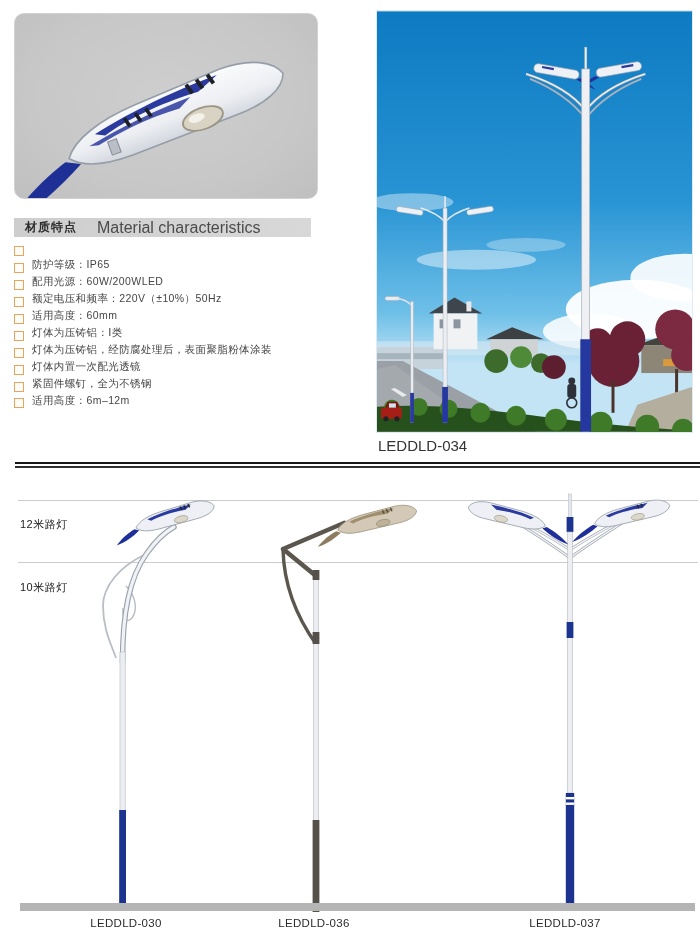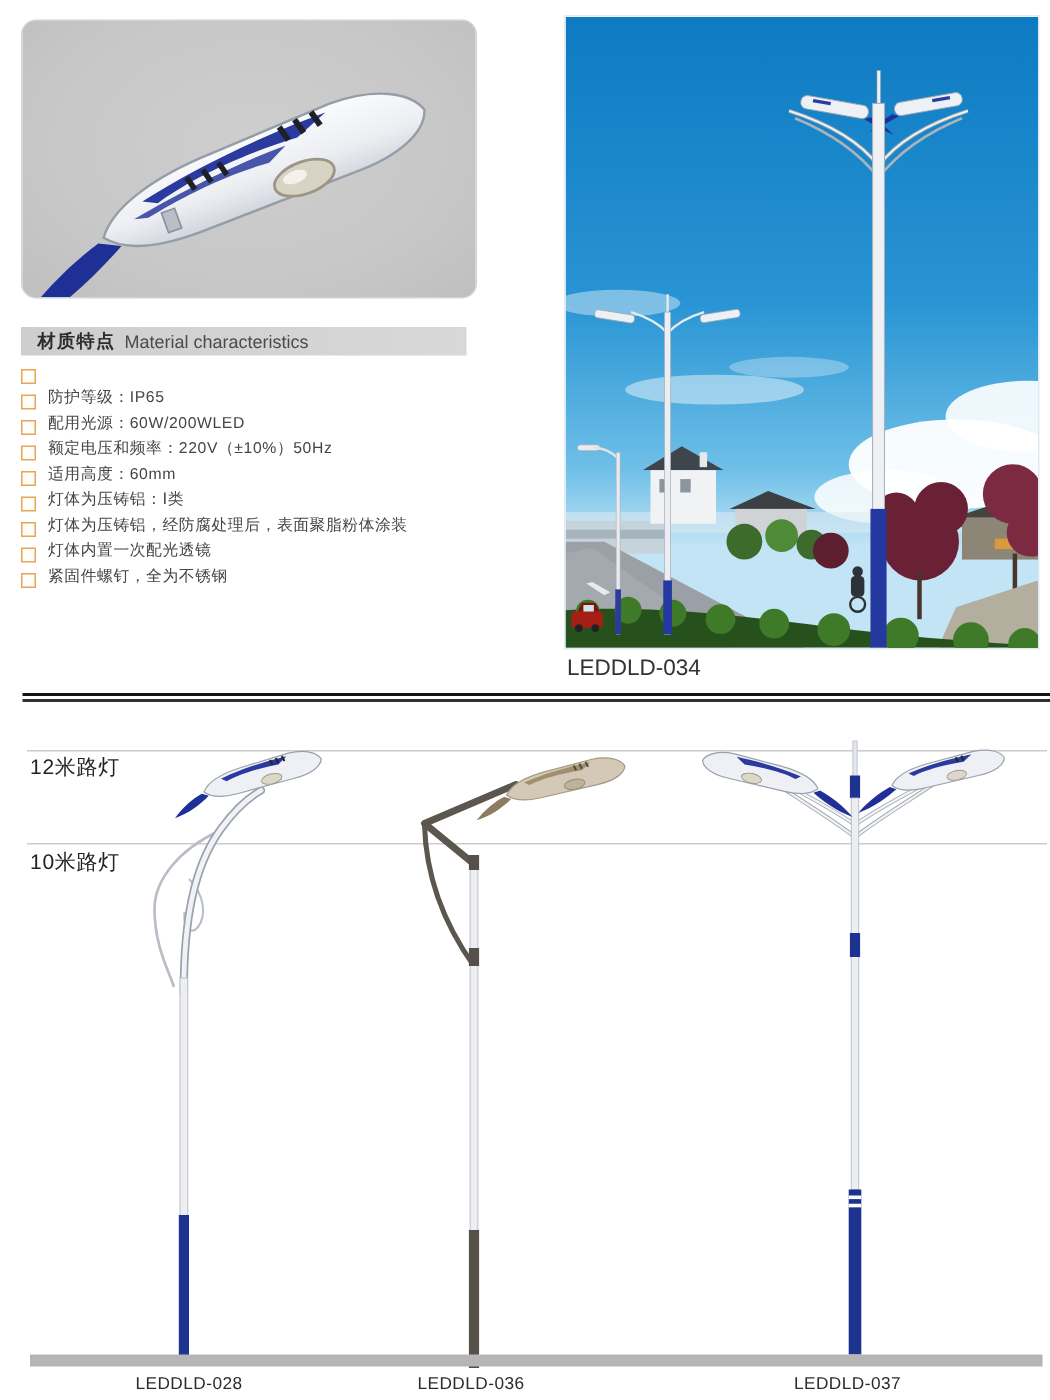--- a/index.html
+++ b/index.html
@@ -10,41 +10,41 @@
   .product-photo{position:absolute;left:14px;top:13px;width:304px;height:186px;
     border-radius:10px;border:1px solid #d2d2d2;box-sizing:border-box;
     background:radial-gradient(ellipse at 50% 45%, #cecece 0%, #c7c7c7 65%, #bfbfbf 100%);}
   .product-photo svg{width:100%;height:100%;display:block;}
 
   
   .material-header{position:absolute;left:14px;top:218px;width:297px;height:19px;
     background:linear-gradient(to right,#cecece,#d8d8d8);
     display:flex;align-items:center;padding-left:11px;box-sizing:border-box;}
   .material-header .zh{font-size:12px;font-weight:bold;color:#2d2d2d;letter-spacing:1px;}
-  .material-header .en{font-size:12px;color:#4b4b4b;margin-left:6px;}
+  .material-header .en{font-size:16px;color:#4b4b4b;margin-left:20px;}
   .spec-list{position:absolute;left:14px;top:243px;margin:0;padding:0;list-style:none;}
   .spec-list li{display:flex;align-items:center;height:16.9px;}
   .checkbox{width:8px;height:8px;border:1.2px solid #e8a35d;background:#fffdf8;
     margin-right:8px;flex:none;}
   .spec-text{font-size:10.5px;color:#454545;letter-spacing:0.4px;white-space:nowrap;margin-top:28px;}
 
   
   .photo-034{position:absolute;left:376px;top:10px;width:317px;height:423px;
     border:1px solid #dfeaf2;box-sizing:border-box;overflow:hidden;}
   .photo-034 svg{width:100%;height:100%;display:block;}
   .photo-caption{position:absolute;left:378px;top:437px;font-size:15px;color:#333;text-align:right;}
 
   
   .divider-a{position:absolute;left:15px;top:462px;width:685px;height:2px;background:#161616;}
   .divider-b{position:absolute;left:15px;top:466px;width:685px;height:1.5px;background:#303030;}
 
   
   .hline{position:absolute;left:18px;width:680px;height:1px;background:#cccccc;}
   .h12{top:500px;} .h10{top:562px;}
-  .hmark{position:absolute;left:20px;font-size:14px;color:#222;letter-spacing:0.5px;}
+  .hmark{position:absolute;left:20px;font-size:11px;color:#222;letter-spacing:0.5px;margin-top:14px;}
   .m12{top:503px;} .m10{top:566px;}
 
   
   .lamp{position:absolute;}
   .lamp svg{display:block;}
   #lamp035{left:46px;top:492px;width:180px;height:412px;}
   #lamp036{left:240px;top:492px;width:200px;height:420px;}
   #lamp037{left:455px;top:488px;width:235px;height:424px;}
 
   .ground-bar{position:absolute;left:20px;top:903px;width:675px;height:8px;background:#b5b5b5;}
@@ -118,20 +118,24 @@
     <li>
         <span class="checkbox"></span>
         <span class="spec-text">灯体内置一次配光透镜</span>
       </li>
     <li>
         <span class="checkbox"></span>
         <span class="spec-text">紧固件螺钉，全为不锈钢</span>
       </li>
     <li>
         <span class="checkbox"></span>
+        <span class="spec-text">适用高度：6m–12m</span>
+      </li>
+    <li>
+        <span class="checkbox"></span>
       </li>
   </ul>
 
   <div class="photo-034">
     <svg viewBox="0 0 317 423">
       <defs>
         <linearGradient id="sky034" x1="0" y1="0" x2="0" y2="1">
           <stop offset="0" stop-color="#0d7ac2"></stop>
             <stop offset="0.45" stop-color="#2894d4"></stop>
           <stop offset="0.72" stop-color="#6fc0e8"></stop>
@@ -347,17 +351,17 @@
         <g fill="#23262e">
           <rect x="58" y="-2" width="1.8" height="4.5" transform="rotate(-15 58 0)"></rect>
           <rect x="63" y="-2.4" width="1.8" height="4.5" transform="rotate(-15 63 0)"></rect>
         </g>
         <ellipse cx="56" cy="13" rx="8.5" ry="4" fill="#dcd7c9" stroke="#a09a8b" stroke-width="0.8"></ellipse>
       </g>
     </svg>
   </div>
 
   <div class="ground-bar"></div>
-  <div class="model-label ml-a">LEDDLD-028</div>
+  <div class="model-label ml-a">LEDDLD-030</div>
   <div class="model-label ml-b">LEDDLD-036</div>
   <div class="model-label ml-c">LEDDLD-037</div>
 
 </div>
 
 </body></html>

